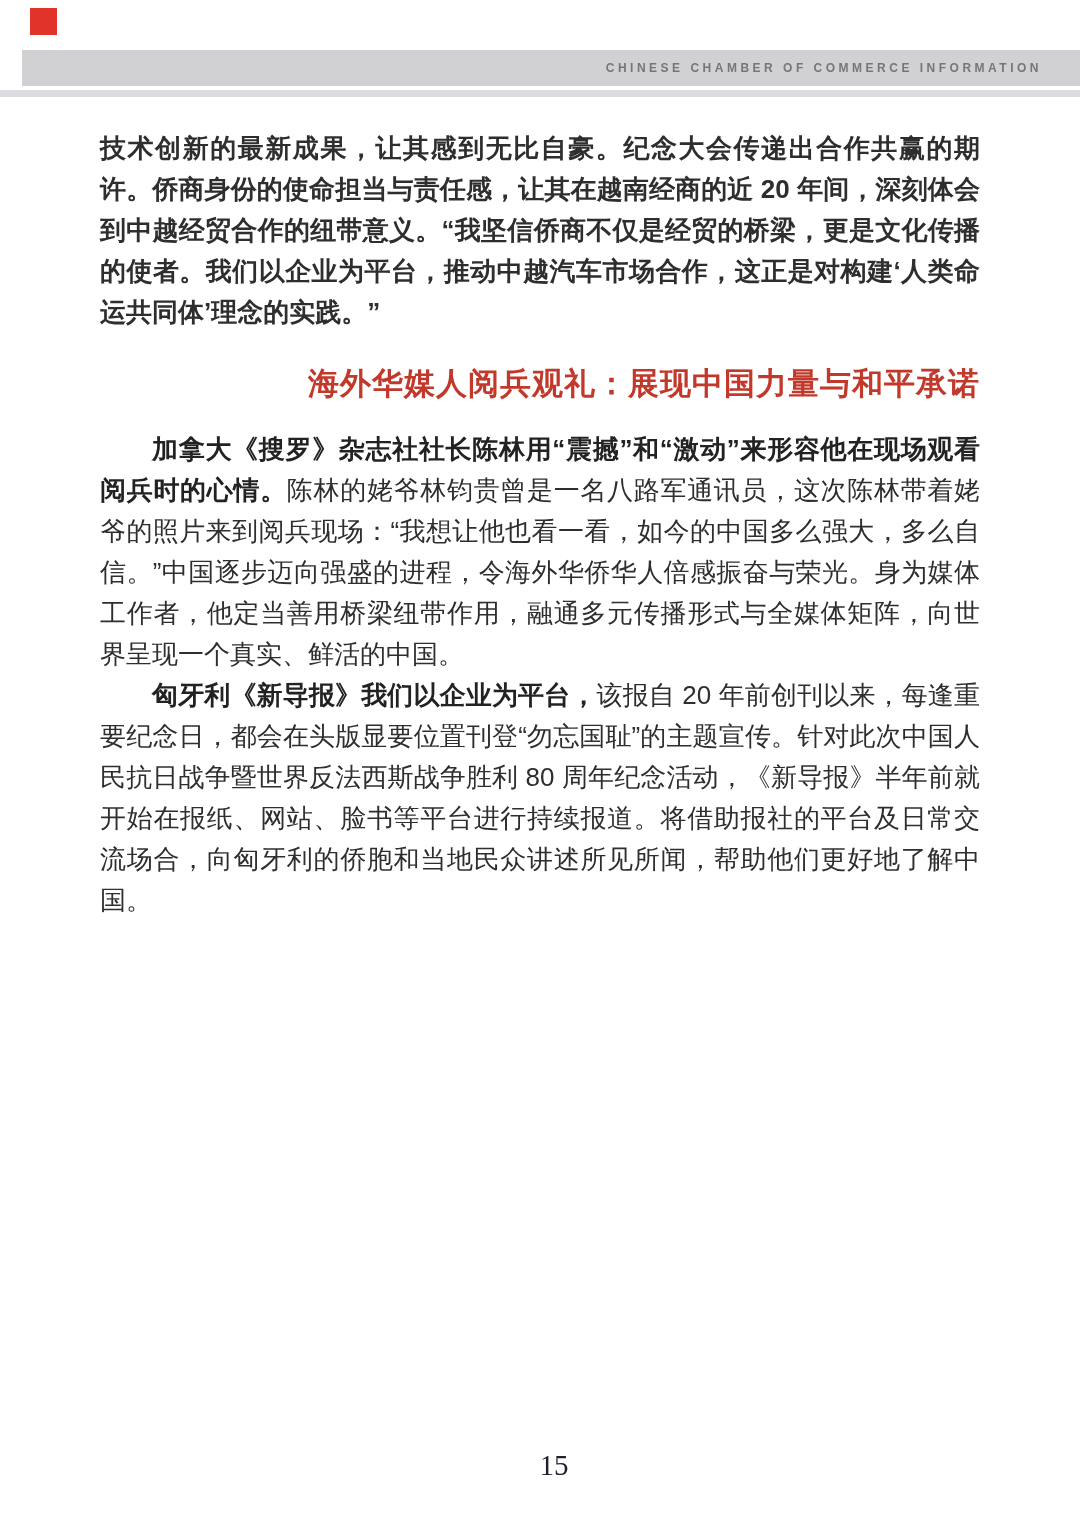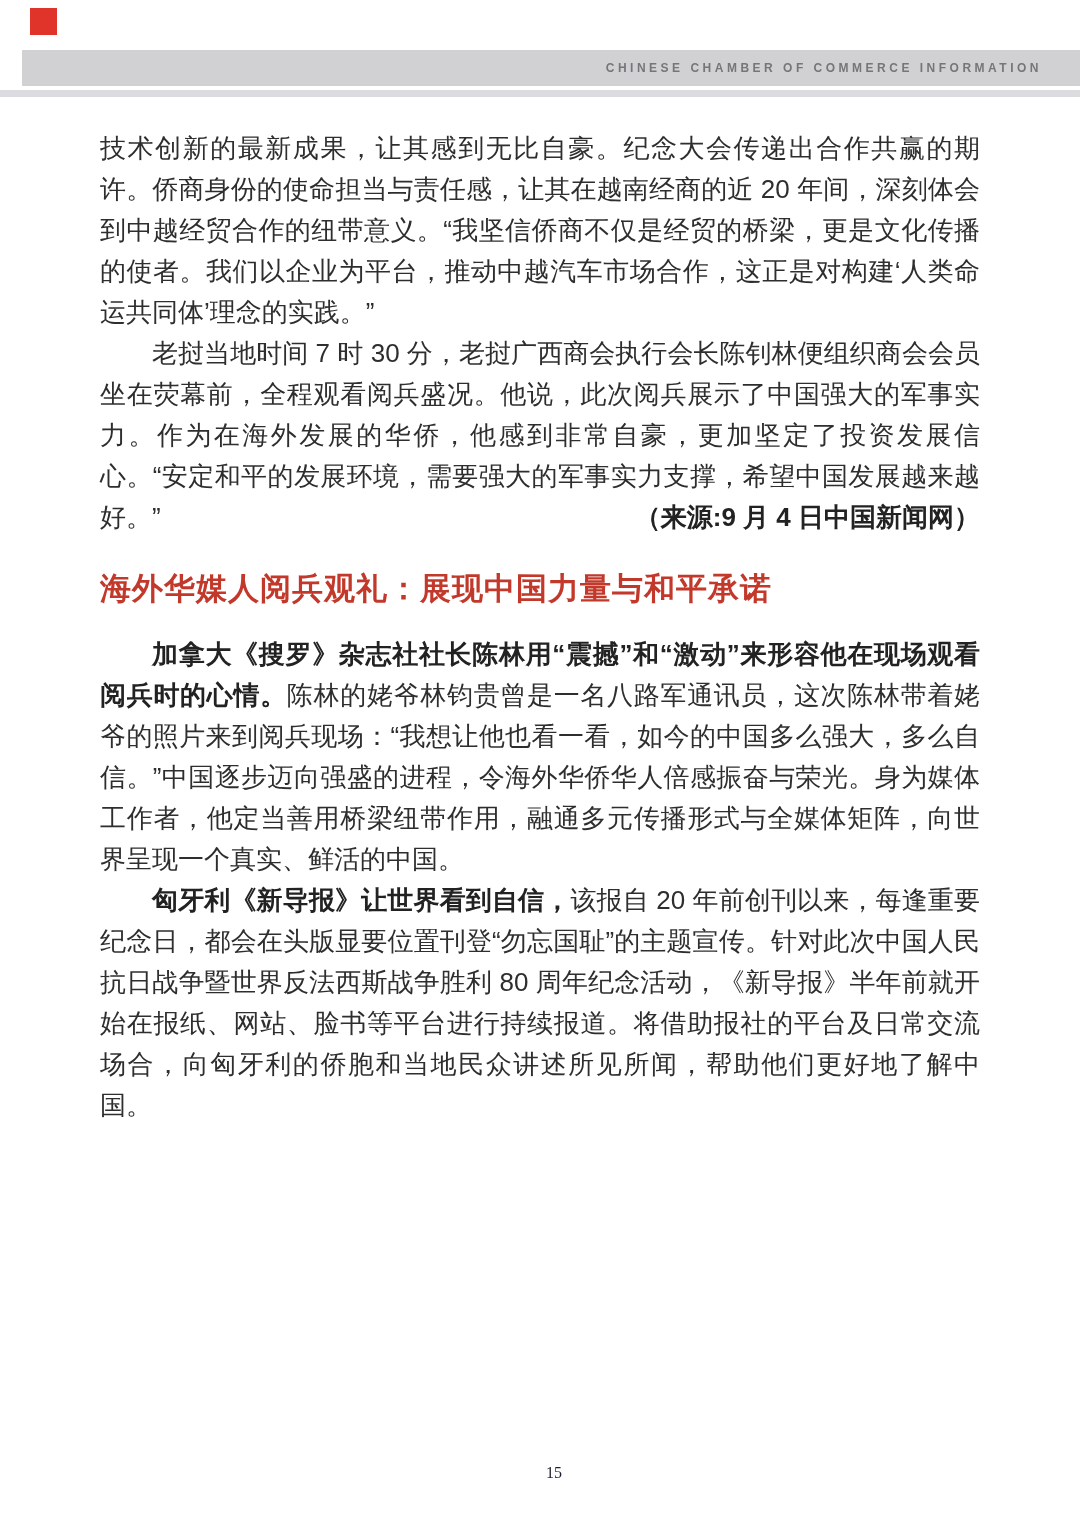--- a/index.html
+++ b/index.html
@@ -43,71 +43,70 @@
     padding:0 100px;
   }
   .body-p{
     margin:0;
     font-size:26px;
     line-height:41px;
     color:#2e2e2e;
     text-align:justify;
     text-indent:2em;
   }
-  .body-p.no-indent{text-indent:0;}
+  .body-p.no-indent{text-indent:0;font-weight:bold;}
   .body-p.rel{position:relative;}
   .lead{font-weight:bold;color:#222;}
   .source{
     position:absolute;right:0;bottom:0;
     font-weight:bold;color:#222;
     text-indent:0;
     background:#ffffff;
   }
   .article-title{
     margin:28px 0 22px 0;
     font-size:31px;
     line-height:46px;
     font-weight:bold;
-    text-align:left;
+    text-align:right;
     color:#c2392b;
     letter-spacing:1px;
   }
   .page-number{
     position:absolute;left:0;right:0;bottom:43px;
     text-align:center;
     font-family:"Liberation Serif","DejaVu Serif",serif;
-    font-size:16px;
+    font-size:29px;
     color:#1f1f2e;
     padding-left:28px;
   }
 </style>
 </head>
 <body>
 
 <div class="page">
 
   <div class="logo-mark"></div>
 
   <div class="header-bar">
     <span>CHINESE CHAMBER OF COMMERCE INFORMATION</span>
   </div>
   <div class="header-line"></div>
 
   <div class="content">
 
     <p class="body-p no-indent">技术创新的最新成果，让其感到无比自豪。纪念大会传递出合作共赢的期许。侨商身份的使命担当与责任感，让其在越南经商的近 20 年间，深刻体会到中越经贸合作的纽带意义。“我坚信侨商不仅是经贸的桥梁，更是文化传播的使者。我们以企业为平台，推动中越汽车市场合作，这正是对构建‘人类命运共同体’理念的实践。”</p>
 
-    <p class="body-p rel"><span>老挝当地时间 7 时 30 分，老挝广西商会执行会长陈钊林便组织商会会员坐在荧幕前，全程观看阅兵盛况。他说，此次阅兵展示了中国强大的军事实力。作为在海外发展的华侨，他感到非常自豪，更加坚定了投资发展信心。“安定和平的发展环境，需要强大的军事实力支撑，希望中国发展越来越好。”</span><span class="source">（来源:9 月 4 日中国新闻网）</span></p>
 
     <h1 class="article-title">海外华媒人阅兵观礼：展现中国力量与和平承诺</h1>
 
 
 
     <p class="body-p"><span class="lead">加拿大《搜罗》杂志社社长陈林用“震撼”和“激动”来形容他在现场观看阅兵时的心情。</span><span>陈林的姥爷林钧贵曾是一名八路军通讯员，这次陈林带着姥爷的照片来到阅兵现场：“我想让他也看一看，如今的中国多么强大，多么自信。”中国逐步迈向强盛的进程，令海外华侨华人倍感振奋与荣光。身为媒体工作者，他定当善用桥梁纽带作用，融通多元传播形式与全媒体矩阵，向世界呈现一个真实、鲜活的中国。</span></p>
 
 
-    <p class="body-p"><span class="lead">匈牙利《新导报》让世界看到自信，</span><span>该报自 20 年前创刊以来，每逢重要纪念日，都会在头版显要位置刊登“勿忘国耻”的主题宣传。针对此次中国人民抗日战争暨世界反法西斯战争胜利 80 周年纪念活动，《新导报》半年前就开始在报纸、网站、脸书等平台进行持续报道。将借助报社的平台及日常交流场合，向匈牙利的侨胞和当地民众讲述所见所闻，帮助他们更好地了解中国。</span></p>
+    <p class="body-p"><span class="lead">匈牙利《新导报》我们以企业为平台，</span><span>该报自 20 年前创刊以来，每逢重要纪念日，都会在头版显要位置刊登“勿忘国耻”的主题宣传。针对此次中国人民抗日战争暨世界反法西斯战争胜利 80 周年纪念活动，《新导报》半年前就开始在报纸、网站、脸书等平台进行持续报道。将借助报社的平台及日常交流场合，向匈牙利的侨胞和当地民众讲述所见所闻，帮助他们更好地了解中国。</span></p>
 
   </div>
 
   <div class="page-number">15</div>
 
 </div>
 
 </body></html>

